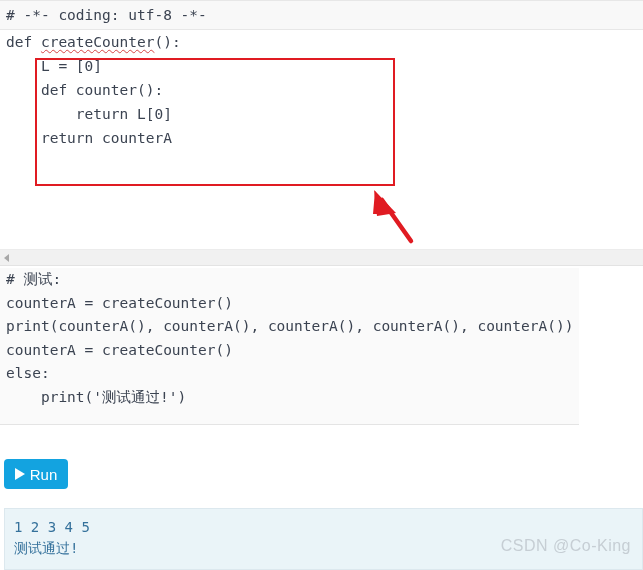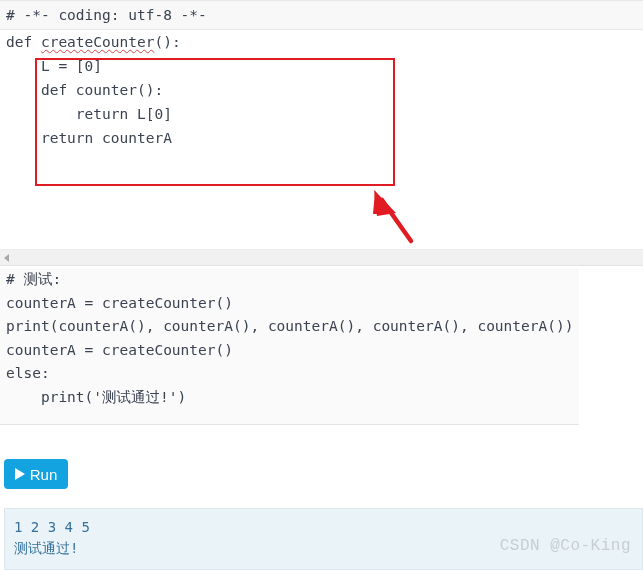--- a/index.html
+++ b/index.html
@@ -157,21 +157,21 @@
     font-family: "DejaVu Sans Mono", "Liberation Mono", monospace;
     font-size: 14px;
     line-height: 21px;
     color: #35719b;
     white-space: pre;
   }
   .watermark {
     position: absolute;
     right: 11px;
     bottom: 14px;
-    font-family: Liberation Mono, monospace;
+    font-family: Liberation Sans, sans-serif;
     font-size: 16px;
     color: #c6ced4;
     letter-spacing: 0.5px;
     user-select: none;
   }
 </style>
 </head>
 <body>
 
 <div class="editor-top">

